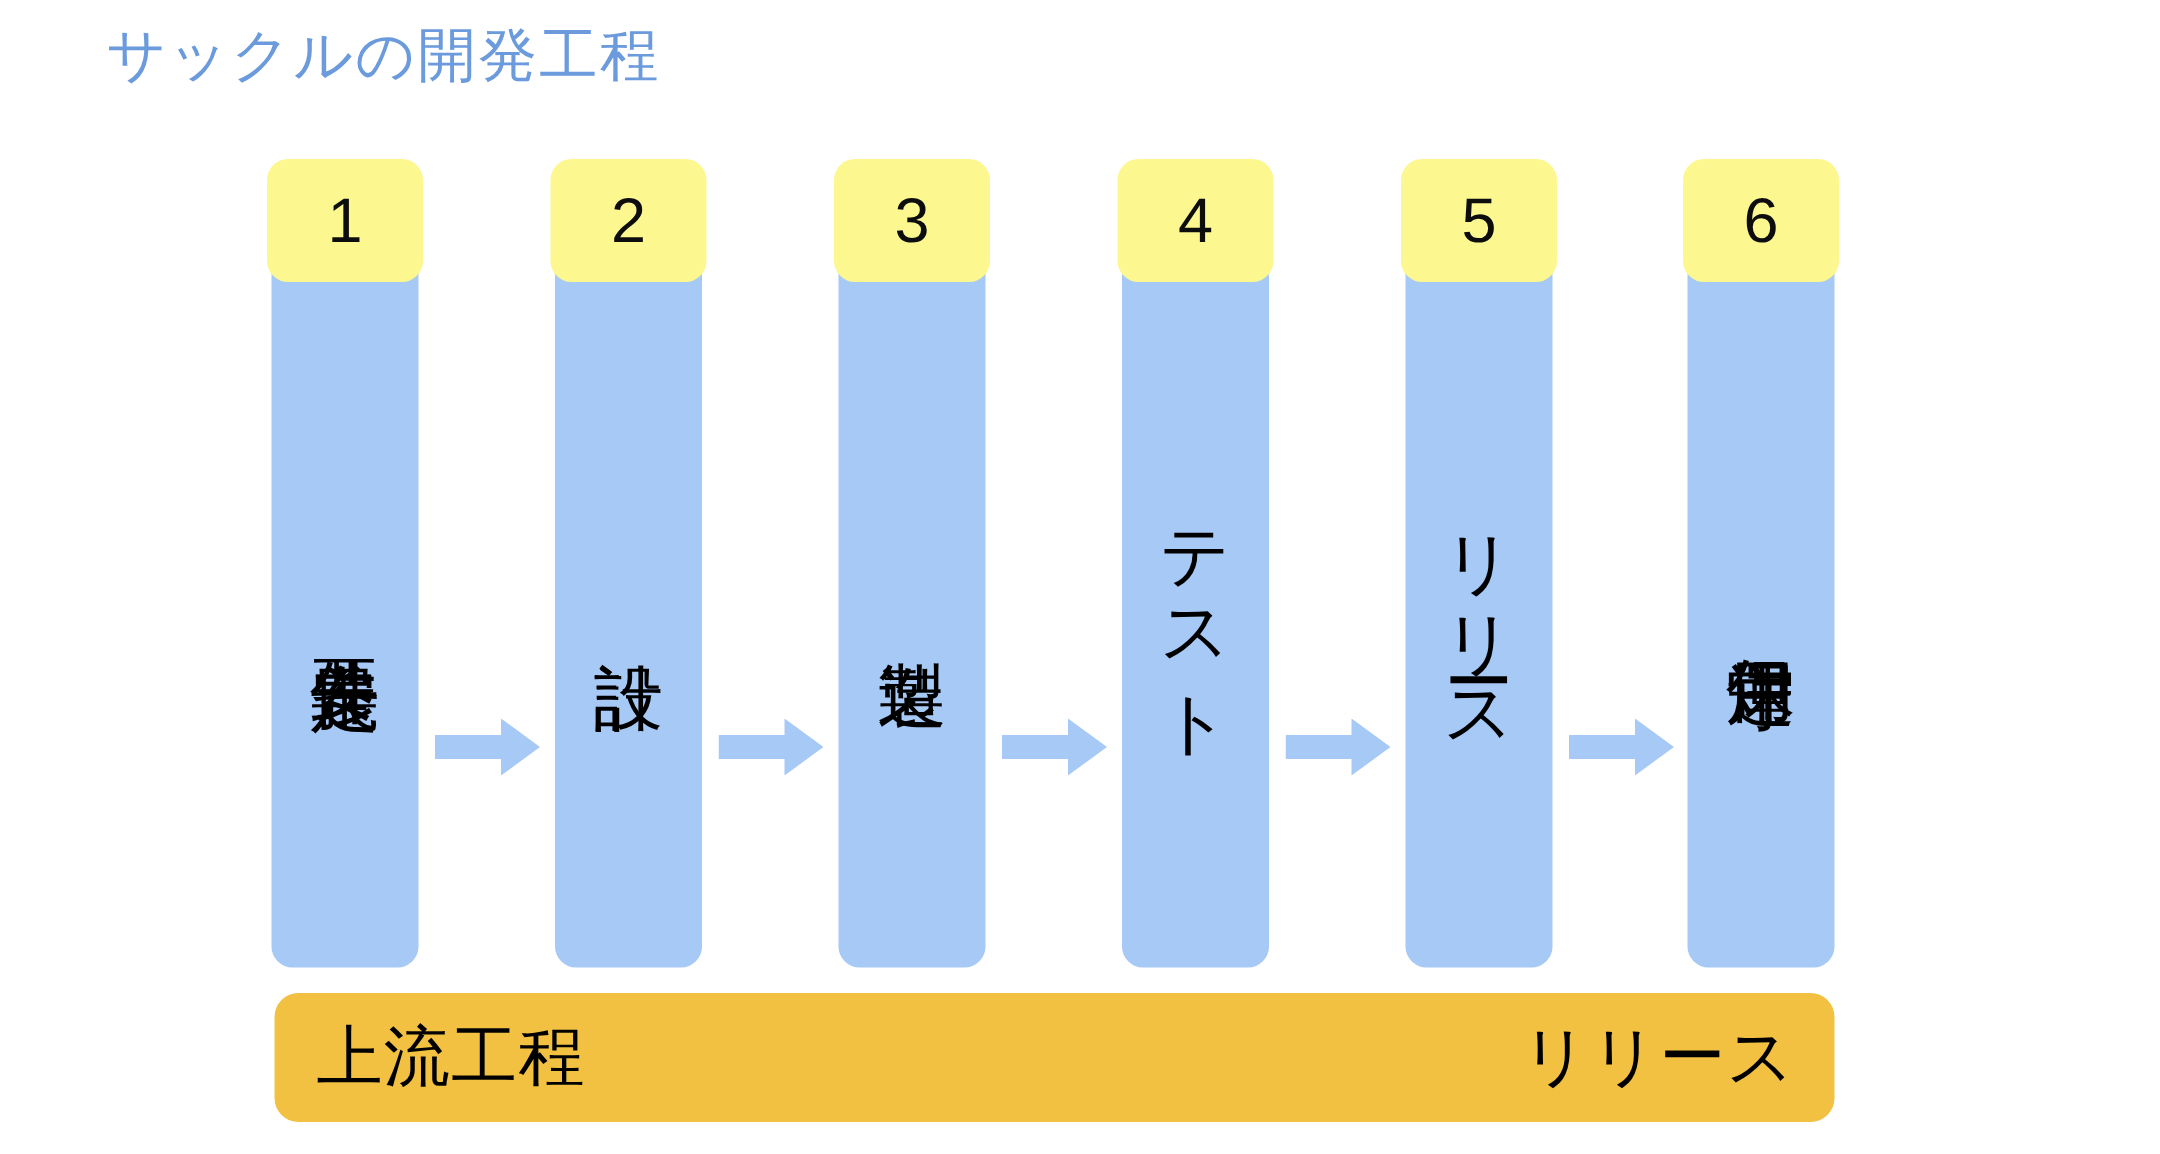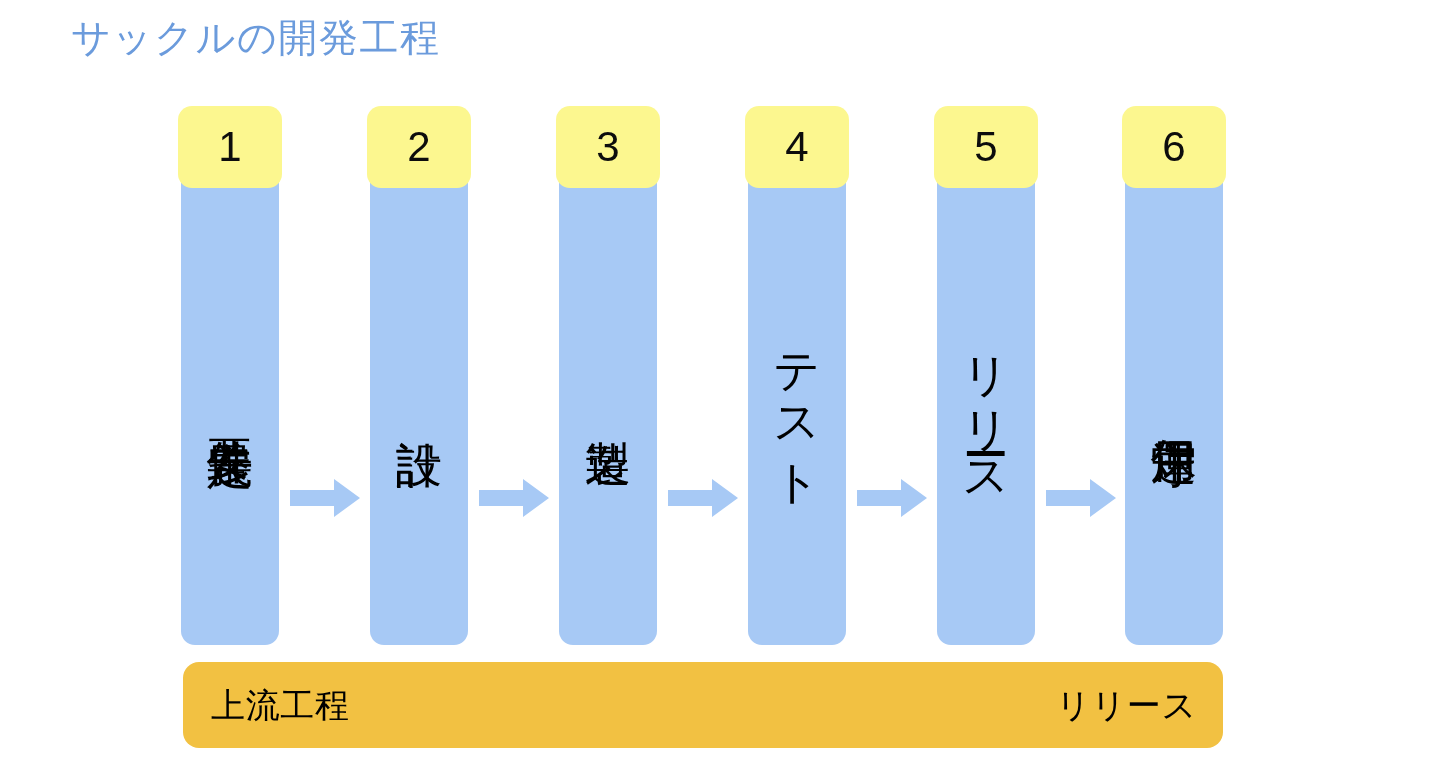--- a/index.html
+++ b/index.html
@@ -132,21 +132,21 @@
     background: #f2c142;
     border-radius: 16px;
     display: flex;
     align-items: center;
     justify-content: space-between;
     box-sizing: border-box;
     padding: 0 26px 0 28px;
   }
 
   .phase-label {
-    font-size: 34px;
+    font-size: 44px;
     line-height: 1;
     letter-spacing: 0.02em;
     font-weight: 400;
     color: #000000;
     white-space: nowrap;
     font-family: "DejaVu Sans", "Liberation Sans", sans-serif;
   }
 </style>
 </head>
 <body>

